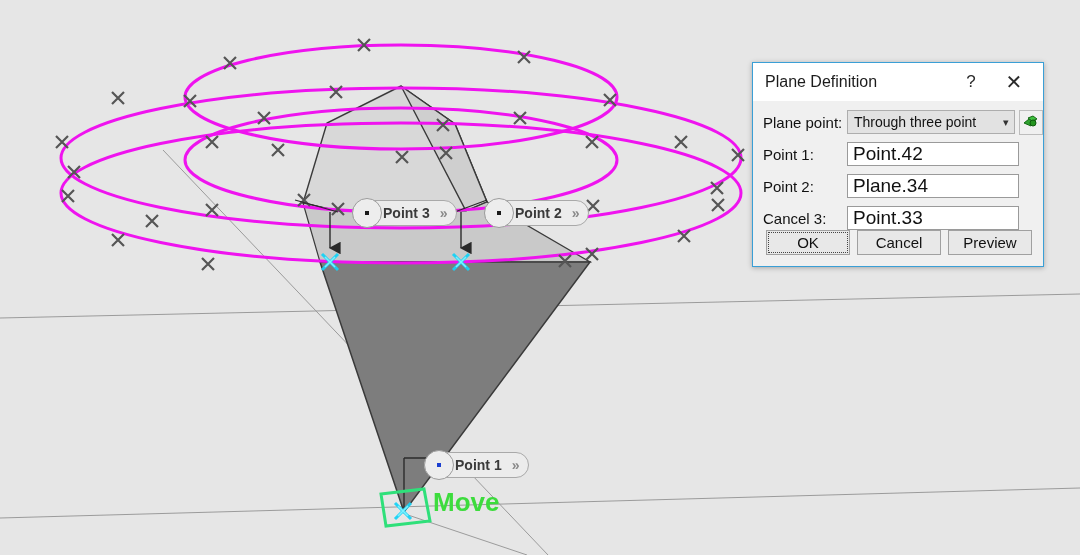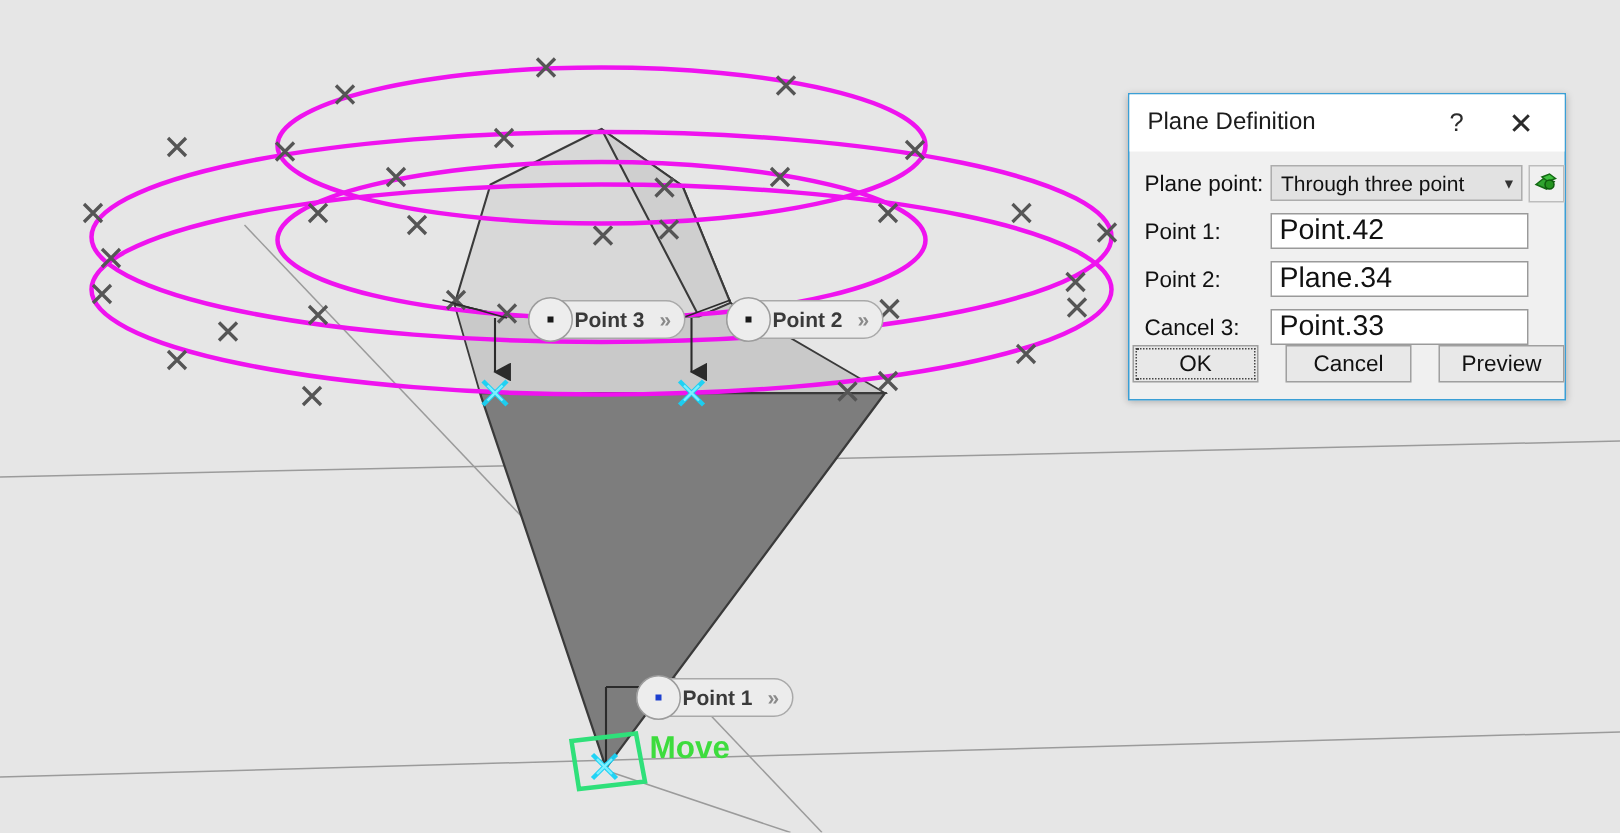--- a/index.html
+++ b/index.html
@@ -34,21 +34,21 @@
     width:30px;height:30px;border-radius:50%;
     background:#ededed;border:1px solid #9c9c9c;
     box-sizing:border-box;
     display:flex;align-items:center;justify-content:center;
   }
   .pt-dot i{display:block;width:4px;height:4px;background:#1a1a1a;}
   .pt-dot.blue i{background:#1c3fd0;}
 
   .move-text{
     position:absolute;
-    font-size:21px;
+    font-size:26px;
     color:#3ddc3d;
     font-family:"Liberation Sans", sans-serif;
   }
 
   
   #dialog{
     position:absolute;
     left:752px;top:62px;width:292px;height:205px;
     background:#f0f0f0;
     border:1px solid #3a9fd6;
@@ -97,21 +97,21 @@
     width:172px;height:24px;
     background:#ffffff;border:1px solid #9a9a9a;
     box-sizing:border-box;
     font-size:19px;color:#111;
     display:flex;align-items:center;
     padding-left:5px;
   }
   #btnrow{
     position:absolute;left:0;bottom:11px;width:292px;
     display:flex;justify-content:space-between;
-    padding:0 2px;box-sizing:border-box;
+    padding:0 13px;box-sizing:border-box;
   }
   .dlgbtn{
     width:84px;height:25px;
     background:#e8e8e8;
     border:1px solid #a0a0a0;
     box-sizing:border-box;
     font-size:15px;color:#111;
     display:flex;align-items:center;justify-content:center;
   }
   .dlgbtn.focused{outline:1px dotted #444;outline-offset:-3px;}

